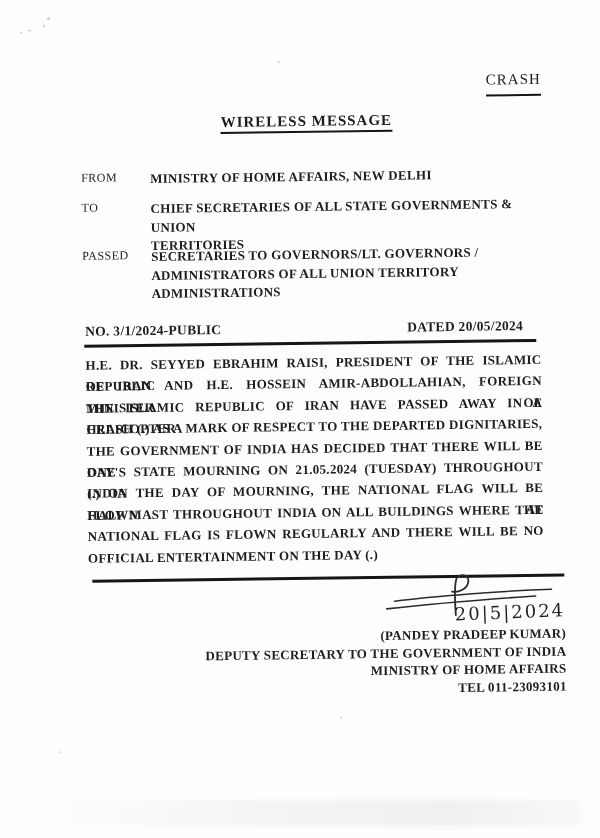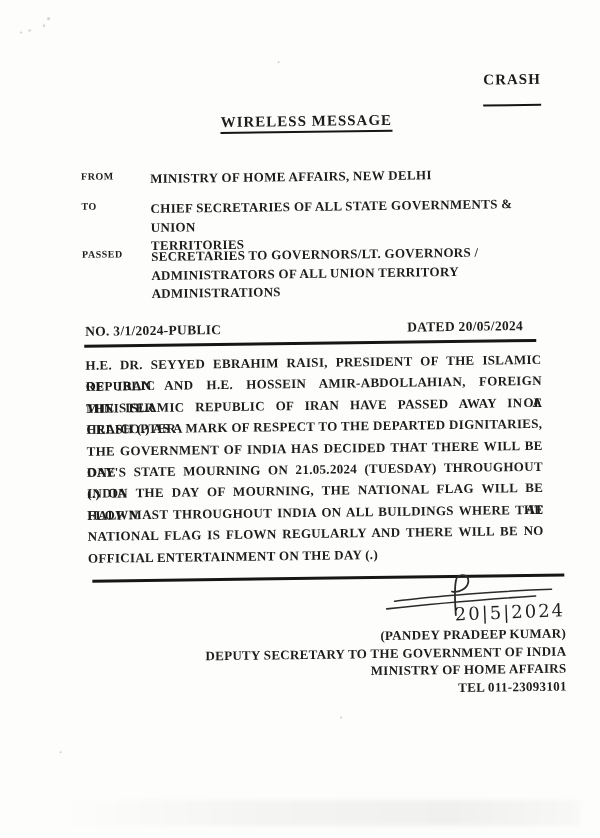--- a/index.html
+++ b/index.html
@@ -18,38 +18,38 @@
   
   #sheet-content {
     position: absolute; inset: 0;
     transform: rotate(-0.75deg);
     transform-origin: 300px 400px;
   }
 
   
   #classification {
     position: absolute; top: 74px; right: 55px;
-    font-size: 15px; font-weight: bold; letter-spacing: 1px;
-    border-bottom: 2px solid #161616; padding-bottom: 16px;
+    font-size: 15px; font-weight: normal; letter-spacing: 1px;
+    border-bottom: 2px solid #161616; padding-bottom: 6px;
   }
   #doc-title-wrap {
     position: absolute; top: 112px; left: 0; width: 620px;
     text-align: center;
   }
   #doc-title {
     display: inline-block;
     font-size: 15px; font-weight: bold; letter-spacing: 1px;
     border-bottom: 2.5px solid #161616; padding-bottom: 1px;
   }
 
   
   .routing-row { position: absolute; left: 84px; width: 470px; }
   .routing-label {
     position: absolute; left: 0; top: 0;
-    font-size: 10px; font-weight: bold; letter-spacing: 0.5px;
+    font-size: 12px; font-weight: normal; letter-spacing: 0.5px;
   }
   .routing-text {
     margin-left: 69px; width: 398px;
     font-size: 13px; font-weight: bold; letter-spacing: 0.3px;
     line-height: 18.5px;
   }
   #row-from   { top: 168px; }
   #row-to     { top: 198px; }
   #row-repeat { top: 246px; }
 

